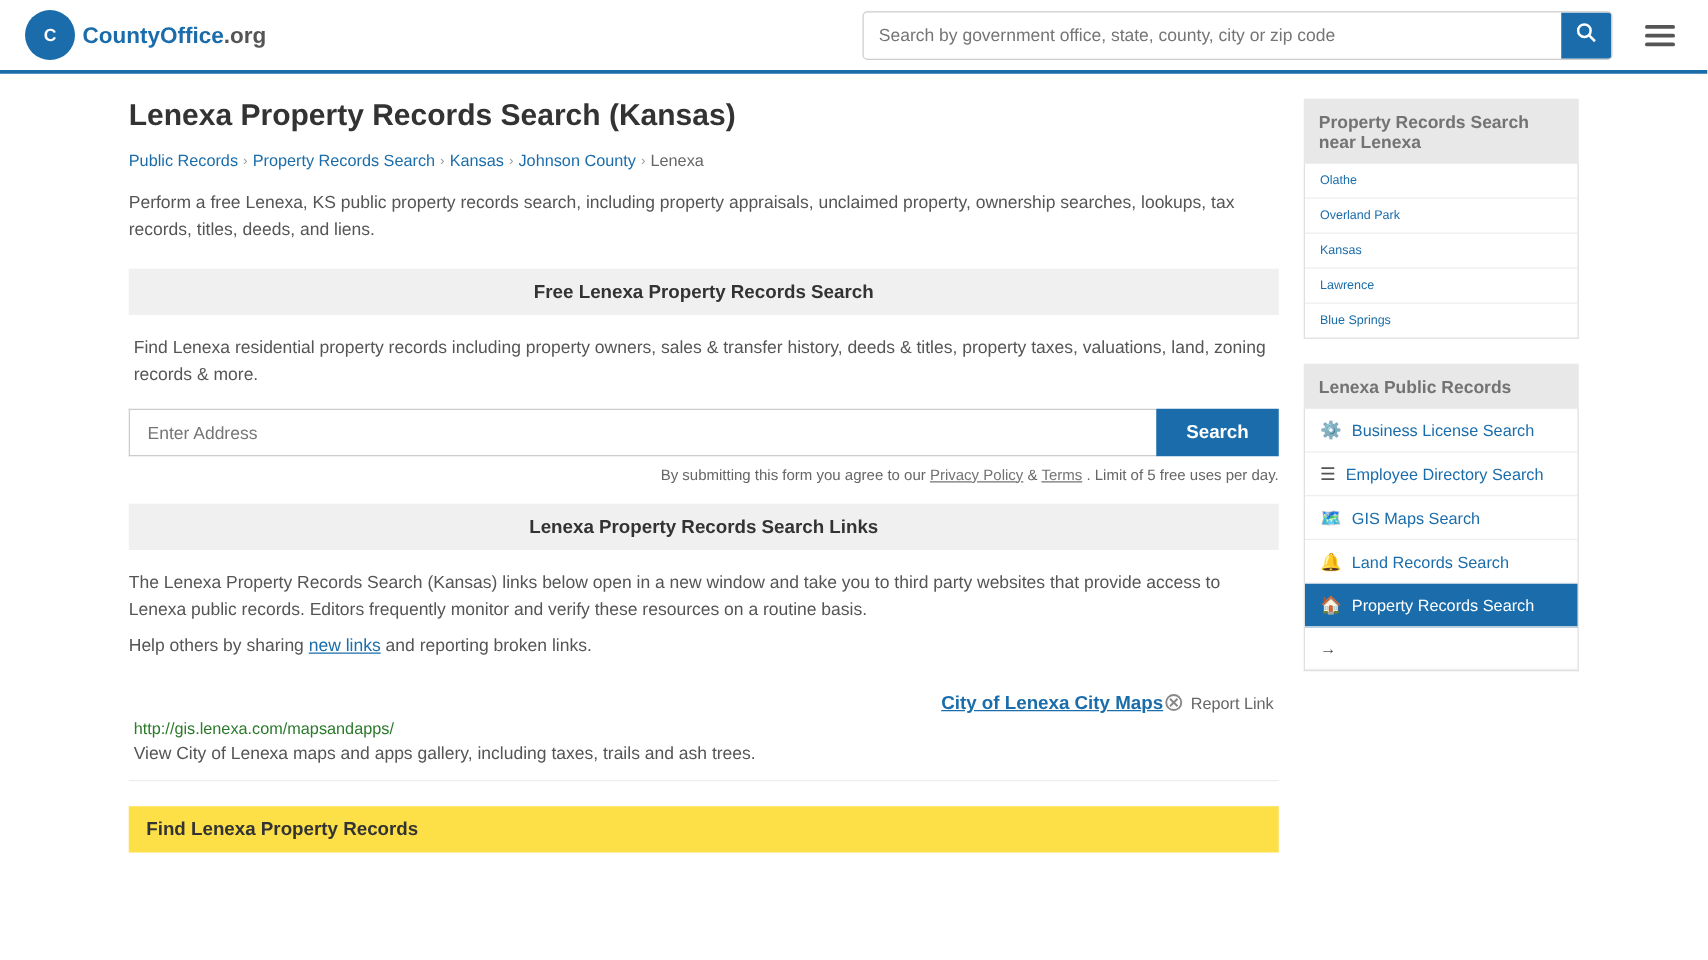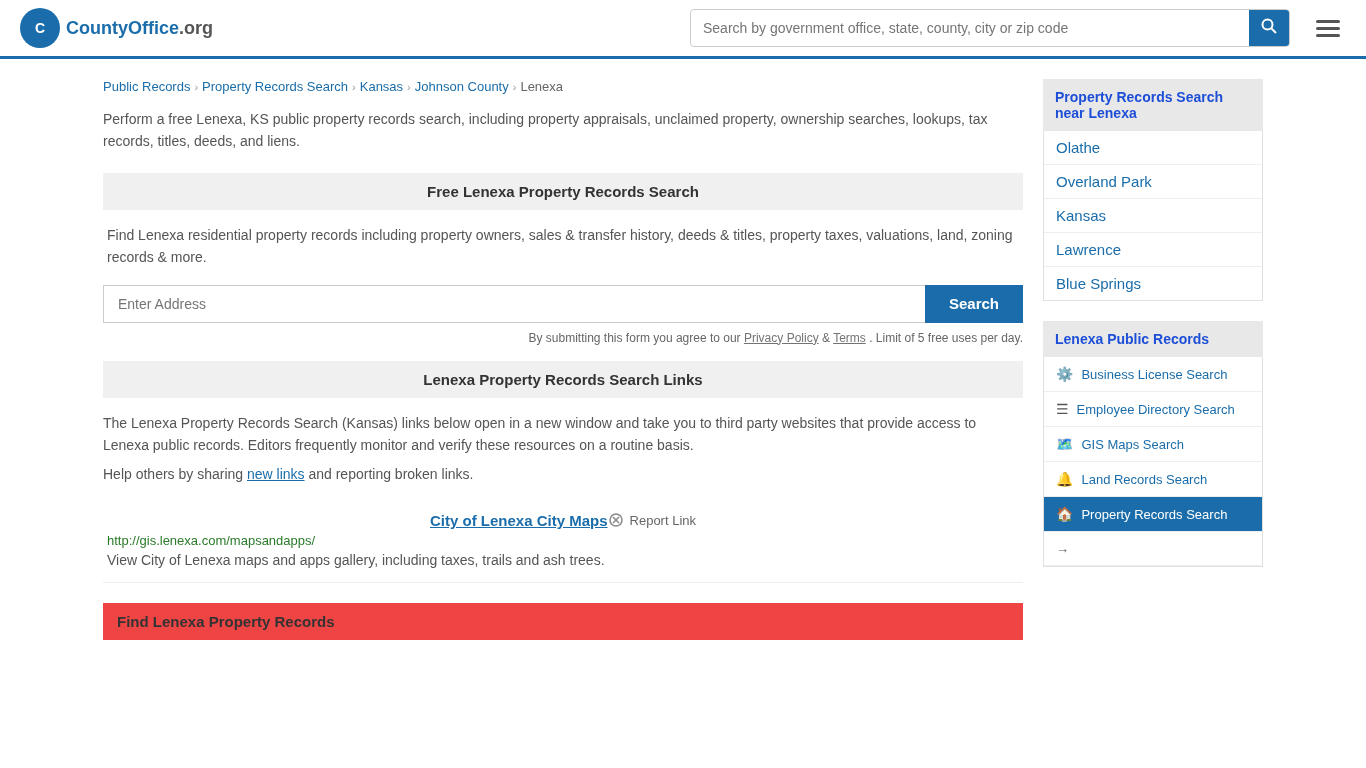--- a/index.html
+++ b/index.html
@@ -201,21 +201,21 @@
       text-decoration: underline;
     }
 
     
     .link-item {
       padding: 14px 4px;
       border-bottom: 1px solid #eee;
     }
     .link-item-header {
       display: flex;
-      justify-content: center;
+      justify-content: flex-end;
       align-items: flex-start;
       margin-bottom: 4px;
     }
     .link-item-title {
       font-size: 15px;
       font-weight: bold;
       color: #1a6daa;
       text-decoration: underline;
       cursor: pointer;
     }
@@ -234,21 +234,21 @@
       font-size: 13px;
       margin-bottom: 4px;
     }
     .link-desc {
       font-size: 14px;
       color: #555;
     }
 
     
     .find-section-header {
-      background: #ef4444;
+      background: #fde047;
       padding: 10px 14px;
       font-size: 15px;
       font-weight: bold;
       color: #333;
       margin-top: 20px;
       margin-bottom: 14px;
     }
     .find-text {
       font-size: 14px;
       color: #555;
@@ -263,21 +263,21 @@
 
     .sidebar-section {
       margin-bottom: 20px;
     }
 
     .sidebar-title {
       background: #e8e8e8;
       padding: 10px 12px;
       font-size: 14px;
       font-weight: bold;
-      color: #1d4ed8;
+      color: #737373;
       margin-bottom: 0;
     }
 
     .sidebar-list {
       border: 1px solid #e0e0e0;
       border-top: none;
     }
 
     .sidebar-item {
       display: flex;
@@ -329,21 +329,21 @@
       flex-shrink: 0;
     }
 
     .nearby-list {
       border: 1px solid #e0e0e0;
       border-top: none;
     }
     .nearby-item {
       padding: 8px 12px;
       border-bottom: 1px solid #eee;
-      font-size: 15px;
+      font-size: 10px;
     }
     .nearby-item:last-child { border-bottom: none; }
     .nearby-item a {
       color: #1a6daa;
       text-decoration: none;
     }
 
     .all-records-item {
       display: flex;
       align-items: center;
@@ -387,20 +387,21 @@
     <span></span>
     <span></span>
     <span></span>
   </button>
 </header>
 
 <div class="main-container">
 
   <div class="content">
 
+    <h1 class="page-title">Lenexa Property Records Search (Kansas)</h1>
 
     <nav class="breadcrumb">
       <a href="#">Public Records</a>
       <span class="breadcrumb-sep">›</span>
       <a href="#">Property Records Search</a>
       <span class="breadcrumb-sep">›</span>
       <a href="#">Kansas</a>
       <span class="breadcrumb-sep">›</span>
       <a href="#">Johnson County</a>
       <span class="breadcrumb-sep">›</span>

